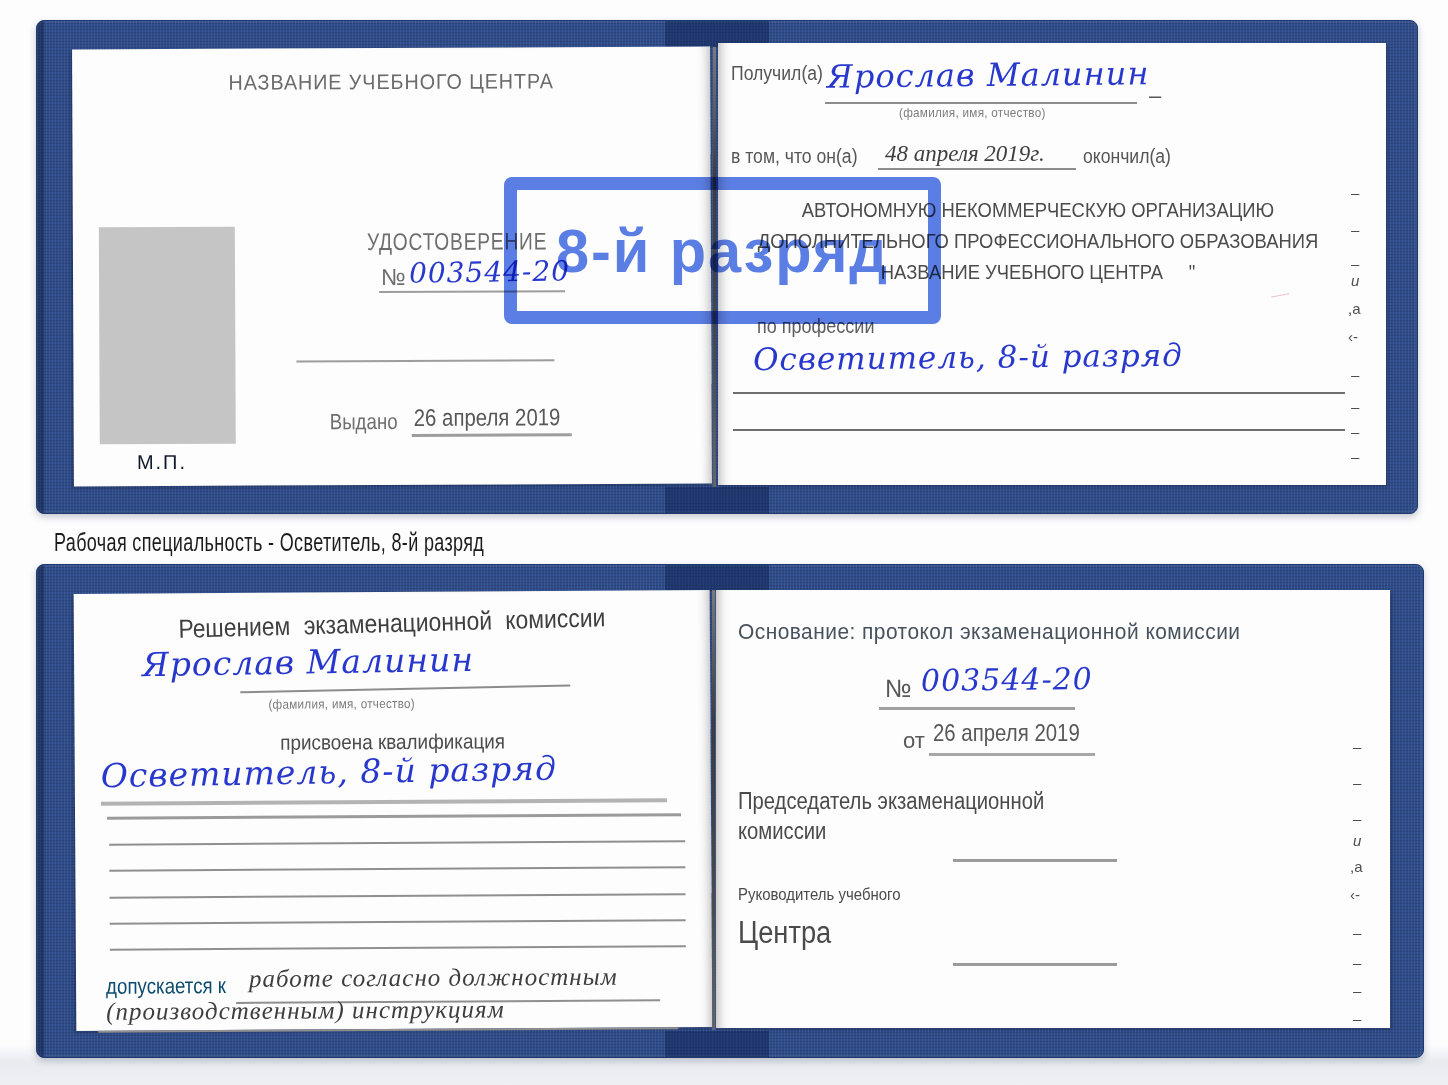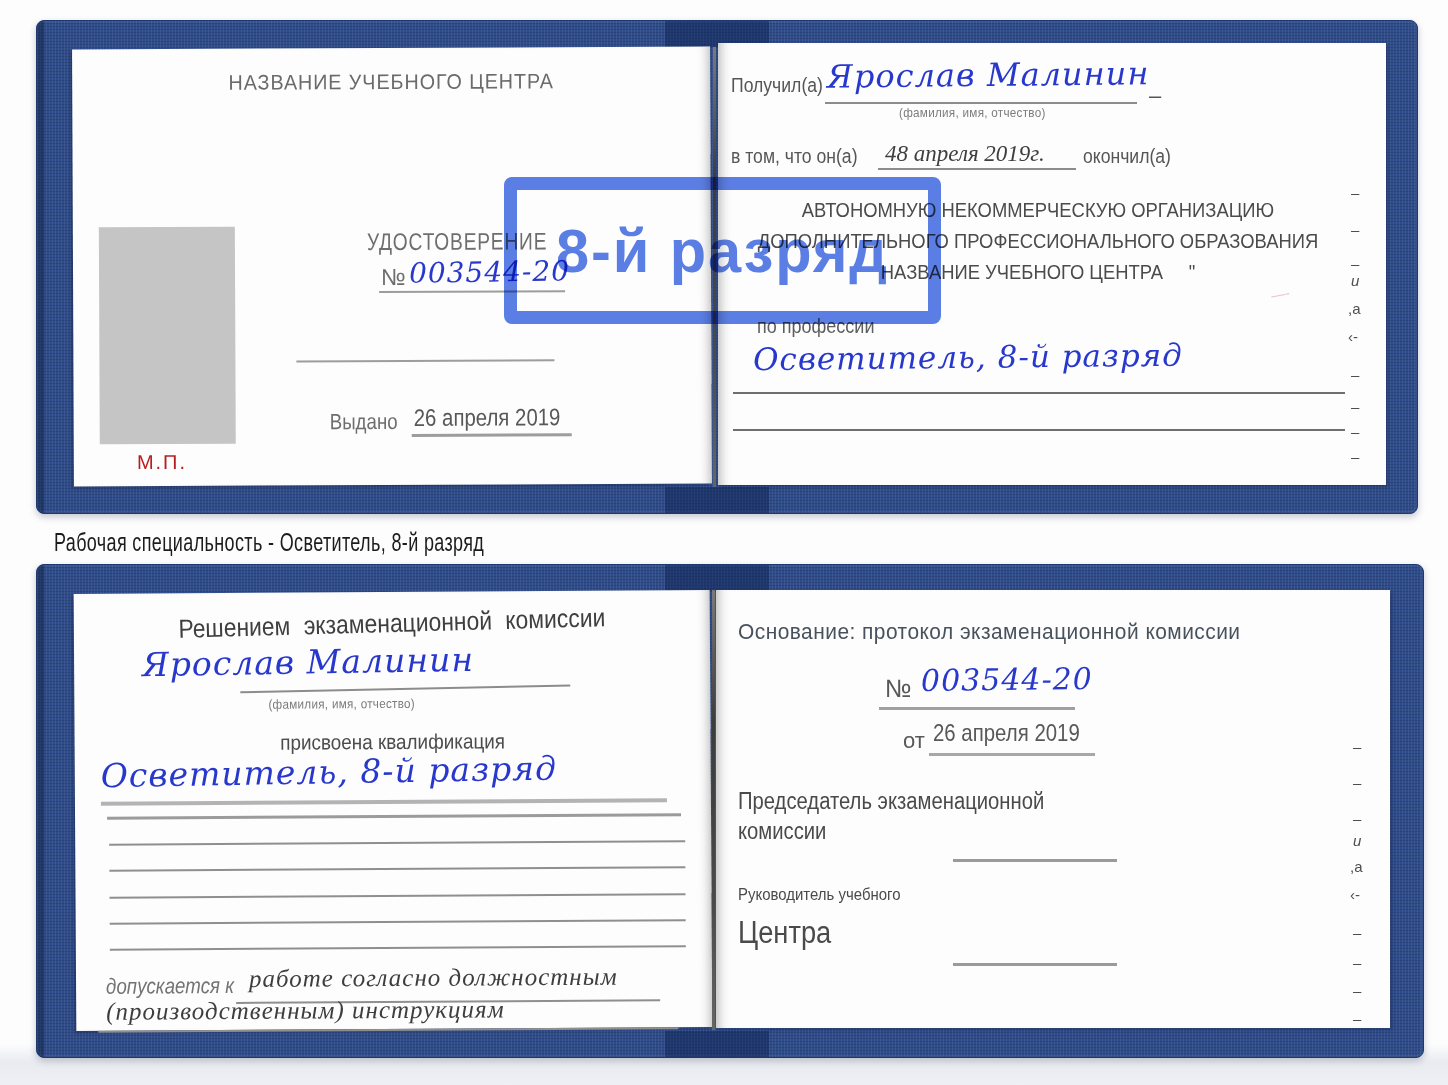--- a/index.html
+++ b/index.html
@@ -85,21 +85,21 @@
   <section class="spread topspread">
     <div class="tab t"></div>
     <div class="tab b"></div>
 
     <div class="page tl">
       <div class="abs" style="left:0;top:22px;width:100%;text-align:center;font-size:21px;color:#6b6b6b;letter-spacing:1px;">
         <span class="nxc" style="--sx:.94">НАЗВАНИЕ УЧЕБНОГО ЦЕНТРА</span>
       </div>
 
       <div class="photo" style="left:26px;top:178px;width:136px;height:217px;"></div>
-      <div class="abs" style="left:63px;top:402px;font-size:20px;color:#b91c1c;letter-spacing:2px;">
+      <div class="abs" style="left:63px;top:402px;font-size:20px;color:#0f172a;letter-spacing:2px;">
         <span>М.П.</span>
       </div>
 
       <div class="abs" style="left:294px;top:180px;font-size:24px;color:#6e6e6e;letter-spacing:1px;">
         <span class="nx" style="--sx:.8">УДОСТОВЕРЕНИЕ</span>
       </div>
       <div class="abs" style="left:308px;top:216px;font-size:23px;color:#6e6e6e;">
         <span>№</span>
       </div>
       <div class="abs hw" style="left:336px;top:208px;font-size:28px;">
@@ -112,21 +112,21 @@
       <div class="abs" style="left:256px;top:361px;font-size:22px;color:#6e6e6e;">
         <span class="nx" style="--sx:.85">Выдано</span>
       </div>
       <div class="abs" style="left:340px;top:356px;font-size:24px;color:#585858;">
         <span class="nx" style="--sx:.85">26 апреля 2019</span>
       </div>
       <i class="ln" style="left:338px;top:386px;width:160px;height:3px;background:#9d9d9d;"></i>
     </div>
 
     <div class="page tr">
-      <div class="abs" style="left:13px;top:31px;font-size:20px;color:#565656;">
+      <div class="abs" style="left:13px;top:19px;font-size:20px;color:#565656;">
         <span class="nx" style="--sx:.88">Получил(а)</span>
       </div>
       <div class="abs hw" style="left:109px;top:13px;font-size:32px;">
         <span>Ярослав Малинин</span>
       </div>
       <i class="ln" style="left:107px;top:59px;width:312px;background:#8c8c8c;"></i>
       <div class="abs" style="left:431px;top:40px;font-size:22px;color:#565656;">
         <span>–</span>
       </div>
       <div class="abs hint" style="left:181px;top:62px;">
@@ -209,21 +209,21 @@
         <span>Осветитель, 8-й разряд</span>
       </div>
       <i class="ln" style="left:26px;top:208px;width:566px;height:4px;background:#b3b3b3;"></i>
       <i class="ln" style="left:32px;top:223px;width:574px;height:3px;background:#9b9b9b;"></i>
       <i class="ln" style="left:34px;top:250px;width:576px;"></i>
       <i class="ln" style="left:34px;top:276px;width:576px;"></i>
       <i class="ln" style="left:34px;top:303px;width:576px;"></i>
       <i class="ln" style="left:34px;top:329px;width:576px;"></i>
       <i class="ln" style="left:34px;top:355px;width:576px;"></i>
 
-      <div class="abs" style="left:30px;top:380px;font-size:22px;color:#737373;font-style:italic;">
+      <div class="abs" style="left:30px;top:380px;font-size:22px;color:#0c4a6e;">
         <span class="nx" style="--sx:.85">допускается к</span>
       </div>
       <div class="abs ital" style="left:173px;top:372px;font-size:25px;letter-spacing:1px;">
         <span>работе согласно должностным</span>
       </div>
       <i class="ln" style="left:160px;top:409px;width:424px;"></i>
       <div class="abs ital" style="left:30px;top:404px;font-size:25px;letter-spacing:1px;">
         <span>(производственным) инструкциям</span>
       </div>
       <i class="ln" style="left:22px;top:437px;width:580px;"></i>

